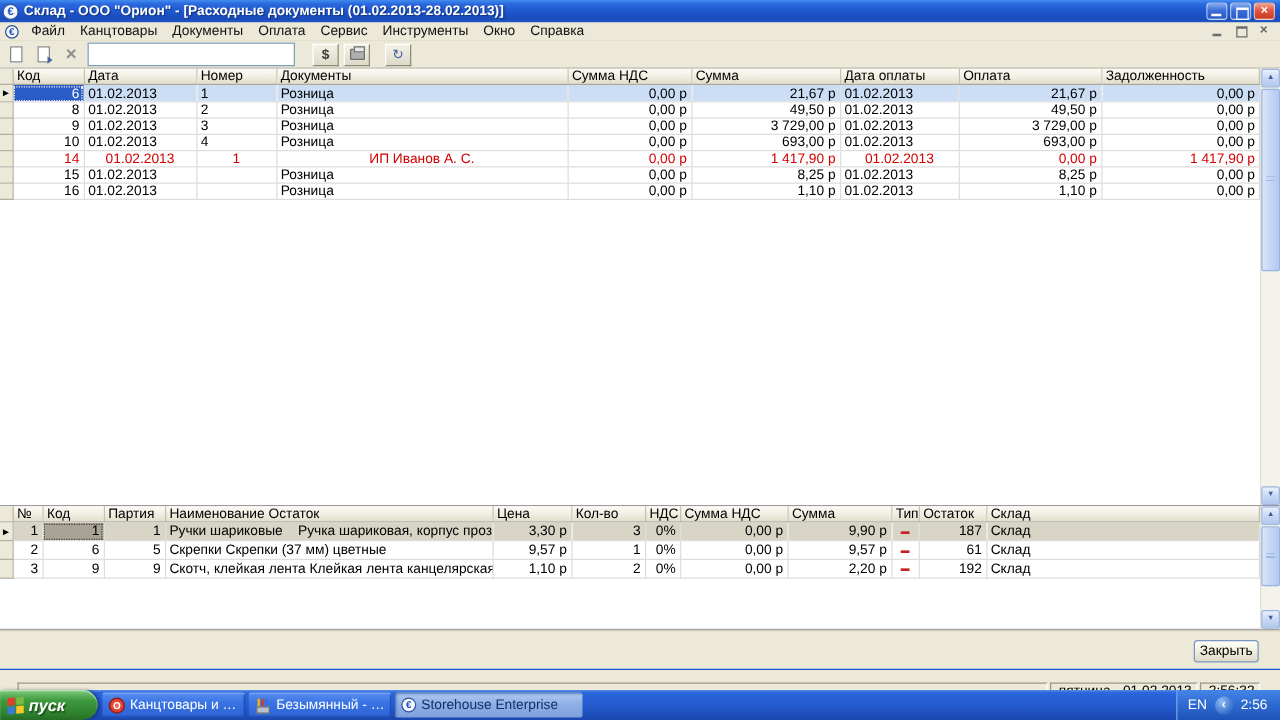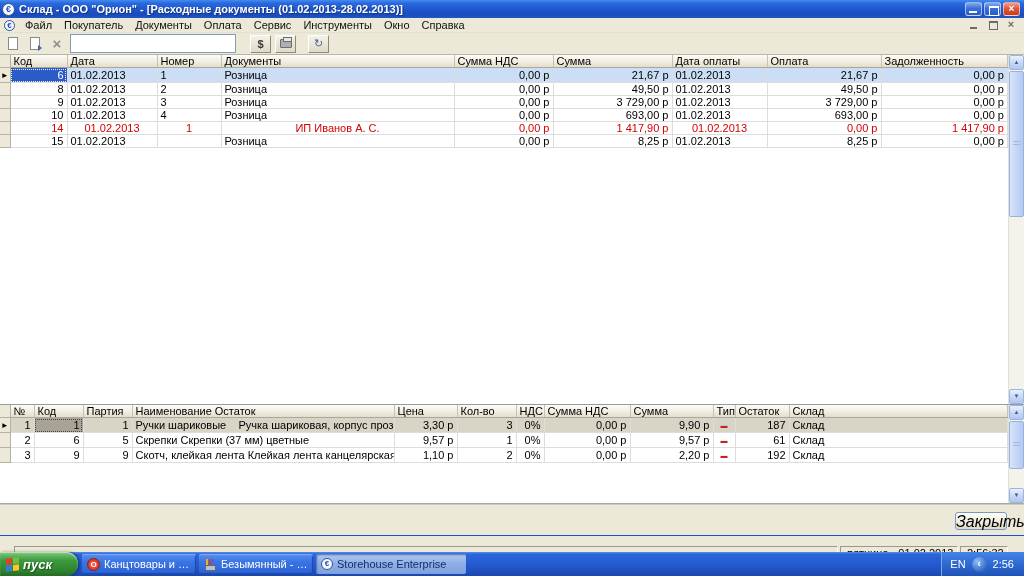--- a/index.html
+++ b/index.html
@@ -91,21 +91,21 @@
   .sb-thumb { position:absolute; left:0; width:15px; border:1px solid #98B1E0; border-radius:2px;
     background:linear-gradient(90deg,#D9E4FA 0%,#C2D3F4 60%,#B4C9F0 100%); }
   .sb-thumb::after { content:""; position:absolute; left:3px; right:3px; top:50%; height:6px; margin-top:-3px;
     background:repeating-linear-gradient(180deg,#9FB8E8 0 1px,transparent 1px 3px); }
   .grid-top .sb-thumb { top:16px; height:146px; }
   .grid-bottom .sb-thumb { top:16px; height:48px; }
 
   
   .btn-panel { position:absolute; top:504px; left:0; right:0; height:31px; background:#ECE9D8; border-top:1px solid #CFCCBC; }
   .close-btn { position:absolute; right:17px; top:7px; width:52px; height:18px; border:1px solid #7A96C2; border-radius:3px;
-    background:linear-gradient(180deg,#FFFFF7 0%,#F2F0E2 45%,#DDD9C5 100%); font-family:"Liberation Sans",sans-serif; font-size:16px; color:#000;font-style:italic; }
+    background:linear-gradient(180deg,#FFFFF7 0%,#F2F0E2 45%,#DDD9C5 100%); font-family:"Liberation Sans",sans-serif; font-size:11px; color:#000; }
   .statusbar { position:absolute; top:535px; left:0; right:0; height:33px; background:#ECE9D8; border-top:1px solid #1d4ed8;
     display:flex; align-items:center; padding:1px 14px; }
   .sect { height:13px; line-height:12px; border:1px solid; border-color:#9C9A87 #FFFFFF #FFFFFF #9C9A87; margin-right:2px; padding:0 6px; white-space:nowrap; }
   .sect.fill { flex:1; } .sect.date { width:118px; text-align:center; } .sect.time { width:48px; text-align:right; }
 
   .taskbar { position:absolute; top:552px; left:0; right:0; height:24px;
     background:linear-gradient(180deg,#5C8EE6 0%,#2A66DC 9%,#2459CE 55%,#1A47AE 100%); display:flex; align-items:stretch; }
   .start-btn { width:78px; display:flex; align-items:center; gap:4px; padding:0 8px 0 6px; color:#fff; font-weight:bold; font-style:italic; font-size:13px;
     background:linear-gradient(180deg,#7FCA7F 0%,#3E9A3E 35%,#2E812E 80%,#256B25 100%); border-radius:0 12px 12px 0;
     box-shadow:inset 0 1px 1px #B9E8B9, 2px 0 3px rgba(0,0,0,.35); text-shadow:1px 1px 1px #1C521C; }
@@ -139,21 +139,21 @@
     <span class="wbtn min"></span>
     <span class="wbtn rest"></span>
     <span class="wbtn close">×</span>
   </span>
 </div>
 
 <div class="menubar">
   <span class="app-icon">€</span>
   <span style="display:flex;">
       <span class="menu-item">Файл</span>
-      <span class="menu-item">Покупатель</span>
+      <span class="menu-item">Канцтовары</span>
       <span class="menu-item">Документы</span>
       <span class="menu-item">Оплата</span>
       <span class="menu-item">Сервис</span>
       <span class="menu-item">Инструменты</span>
       <span class="menu-item">Окно</span>
       <span class="menu-item">Справка</span>
     </span>
   <span class="mdi-btns">
     <span class="mdi m-min"></span>
     <span class="mdi m-rest"></span>
@@ -265,20 +265,32 @@
         <tr>
           <td class="ind"></td>
           <td>15</td>
           <td>01.02.2013</td>
           <td></td>
           <td>Розница</td>
           <td>0,00 р</td>
           <td>8,25 р</td>
           <td>01.02.2013</td>
           <td>8,25 р</td>
+          <td>0,00 р</td>
+        </tr>
+        <tr>
+          <td class="ind"></td>
+          <td>16</td>
+          <td>01.02.2013</td>
+          <td></td>
+          <td>Розница</td>
+          <td>0,00 р</td>
+          <td>1,10 р</td>
+          <td>01.02.2013</td>
+          <td>1,10 р</td>
           <td>0,00 р</td>
         </tr>
       </tbody>
   </table>
   <div class="sb">
     <span class="sb-btn sb-up">▲</span>
     <span class="sb-thumb"></span>
     <span class="sb-btn sb-down">▼</span>
   </div>
 </div>

